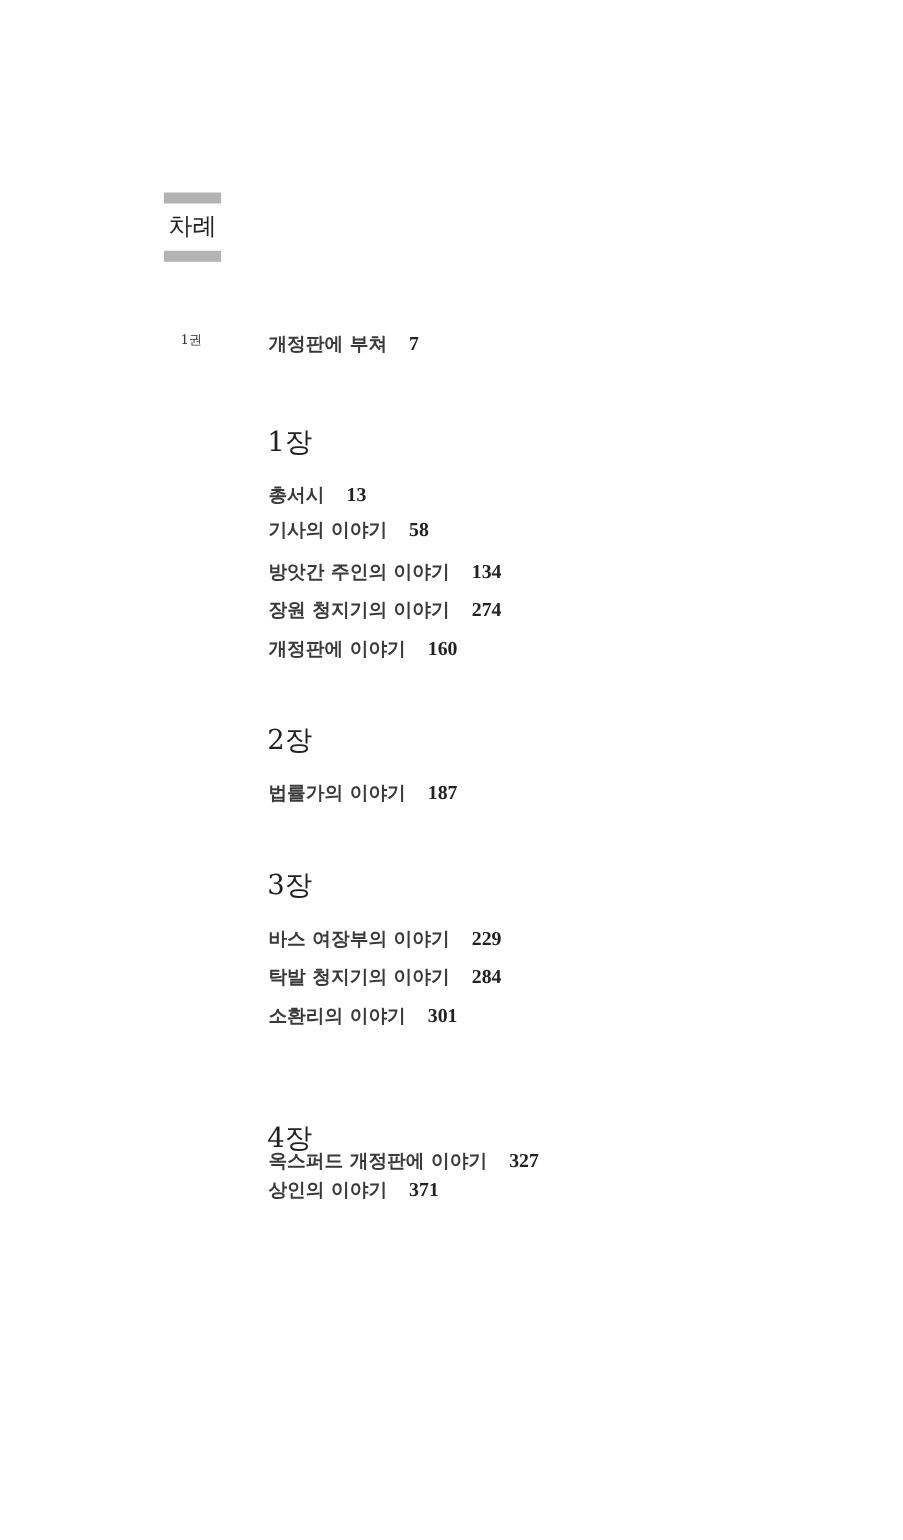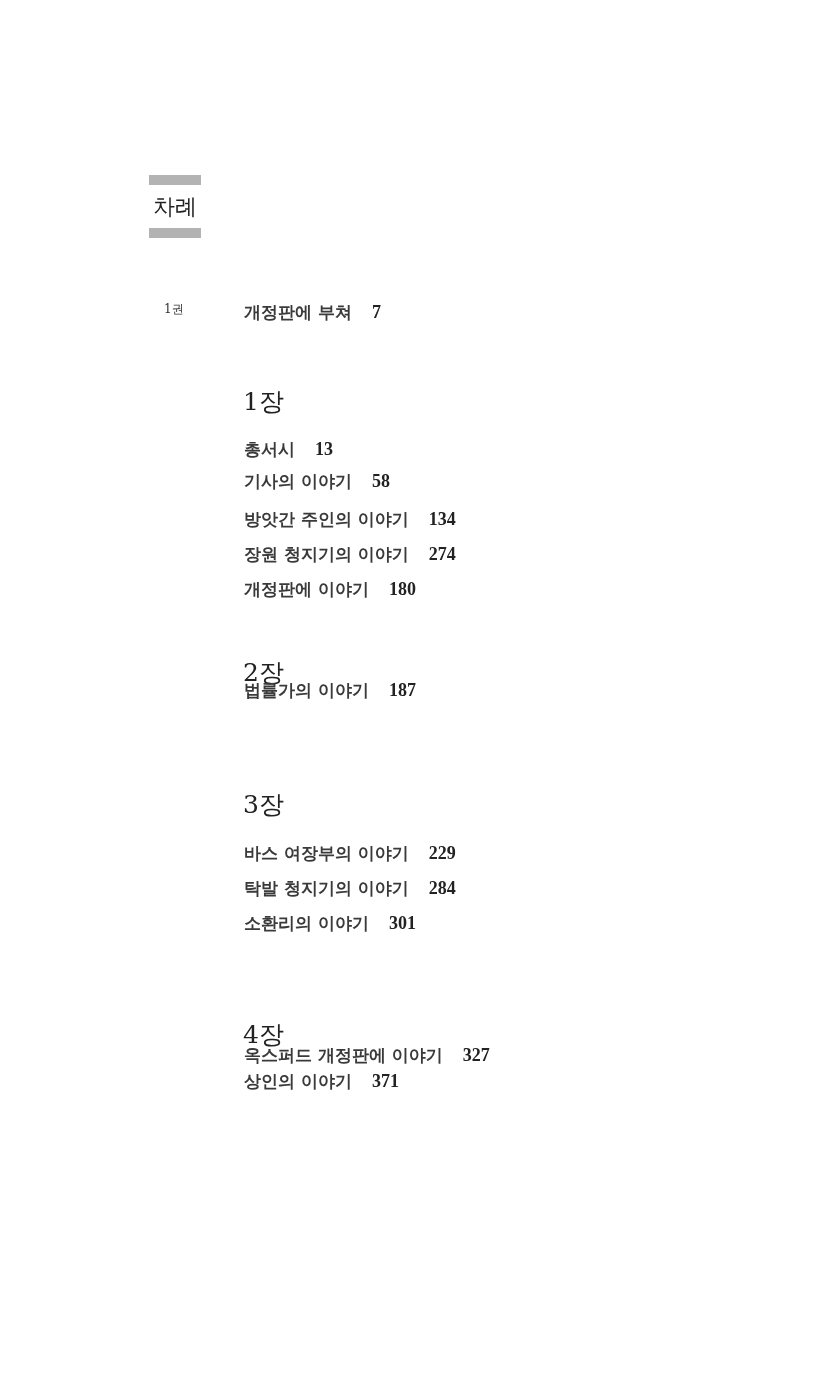--- a/index.html
+++ b/index.html
@@ -26,24 +26,24 @@
 
 <div class="entry" style="top:301px">
   <span>개정판에 부쳐</span><span class="page">7</span>
 </div>
 
 <div class="chapter" style="top:385px">1장</div>
 <div class="entry" style="top:438px"><span>총서시</span><span class="page">13</span></div>
 <div class="entry" style="top:470px"><span>기사의 이야기</span><span class="page">58</span></div>
 <div class="entry" style="top:508px"><span>방앗간 주인의 이야기</span><span class="page">134</span></div>
 <div class="entry" style="top:543px"><span>장원 청지기의 이야기</span><span class="page">274</span></div>
-<div class="entry" style="top:578px"><span>개정판에 이야기</span><span class="page">180</span></div>
+<div class="entry" style="top:578px"><span>개정판에 이야기</span><span class="page">160</span></div>
 
 <div class="chapter" style="top:656px">2장</div>
-<div class="entry" style="top:679px"><span>법률가의 이야기</span><span class="page">187</span></div>
+<div class="entry" style="top:709px"><span>법률가의 이야기</span><span class="page">187</span></div>
 
 <div class="chapter" style="top:788px">3장</div>
 <div class="entry" style="top:842px"><span>바스 여장부의 이야기</span><span class="page">229</span></div>
 <div class="entry" style="top:877px"><span>탁발 청지기의 이야기</span><span class="page">284</span></div>
 <div class="entry" style="top:912px"><span>소환리의 이야기</span><span class="page">301</span></div>
 
 <div class="chapter" style="top:1018px">4장</div>
 <div class="entry" style="top:1044px"><span>옥스퍼드 개정판에 이야기</span><span class="page">327</span></div>
 <div class="entry" style="top:1070px"><span>상인의 이야기</span><span class="page">371</span></div>
 

